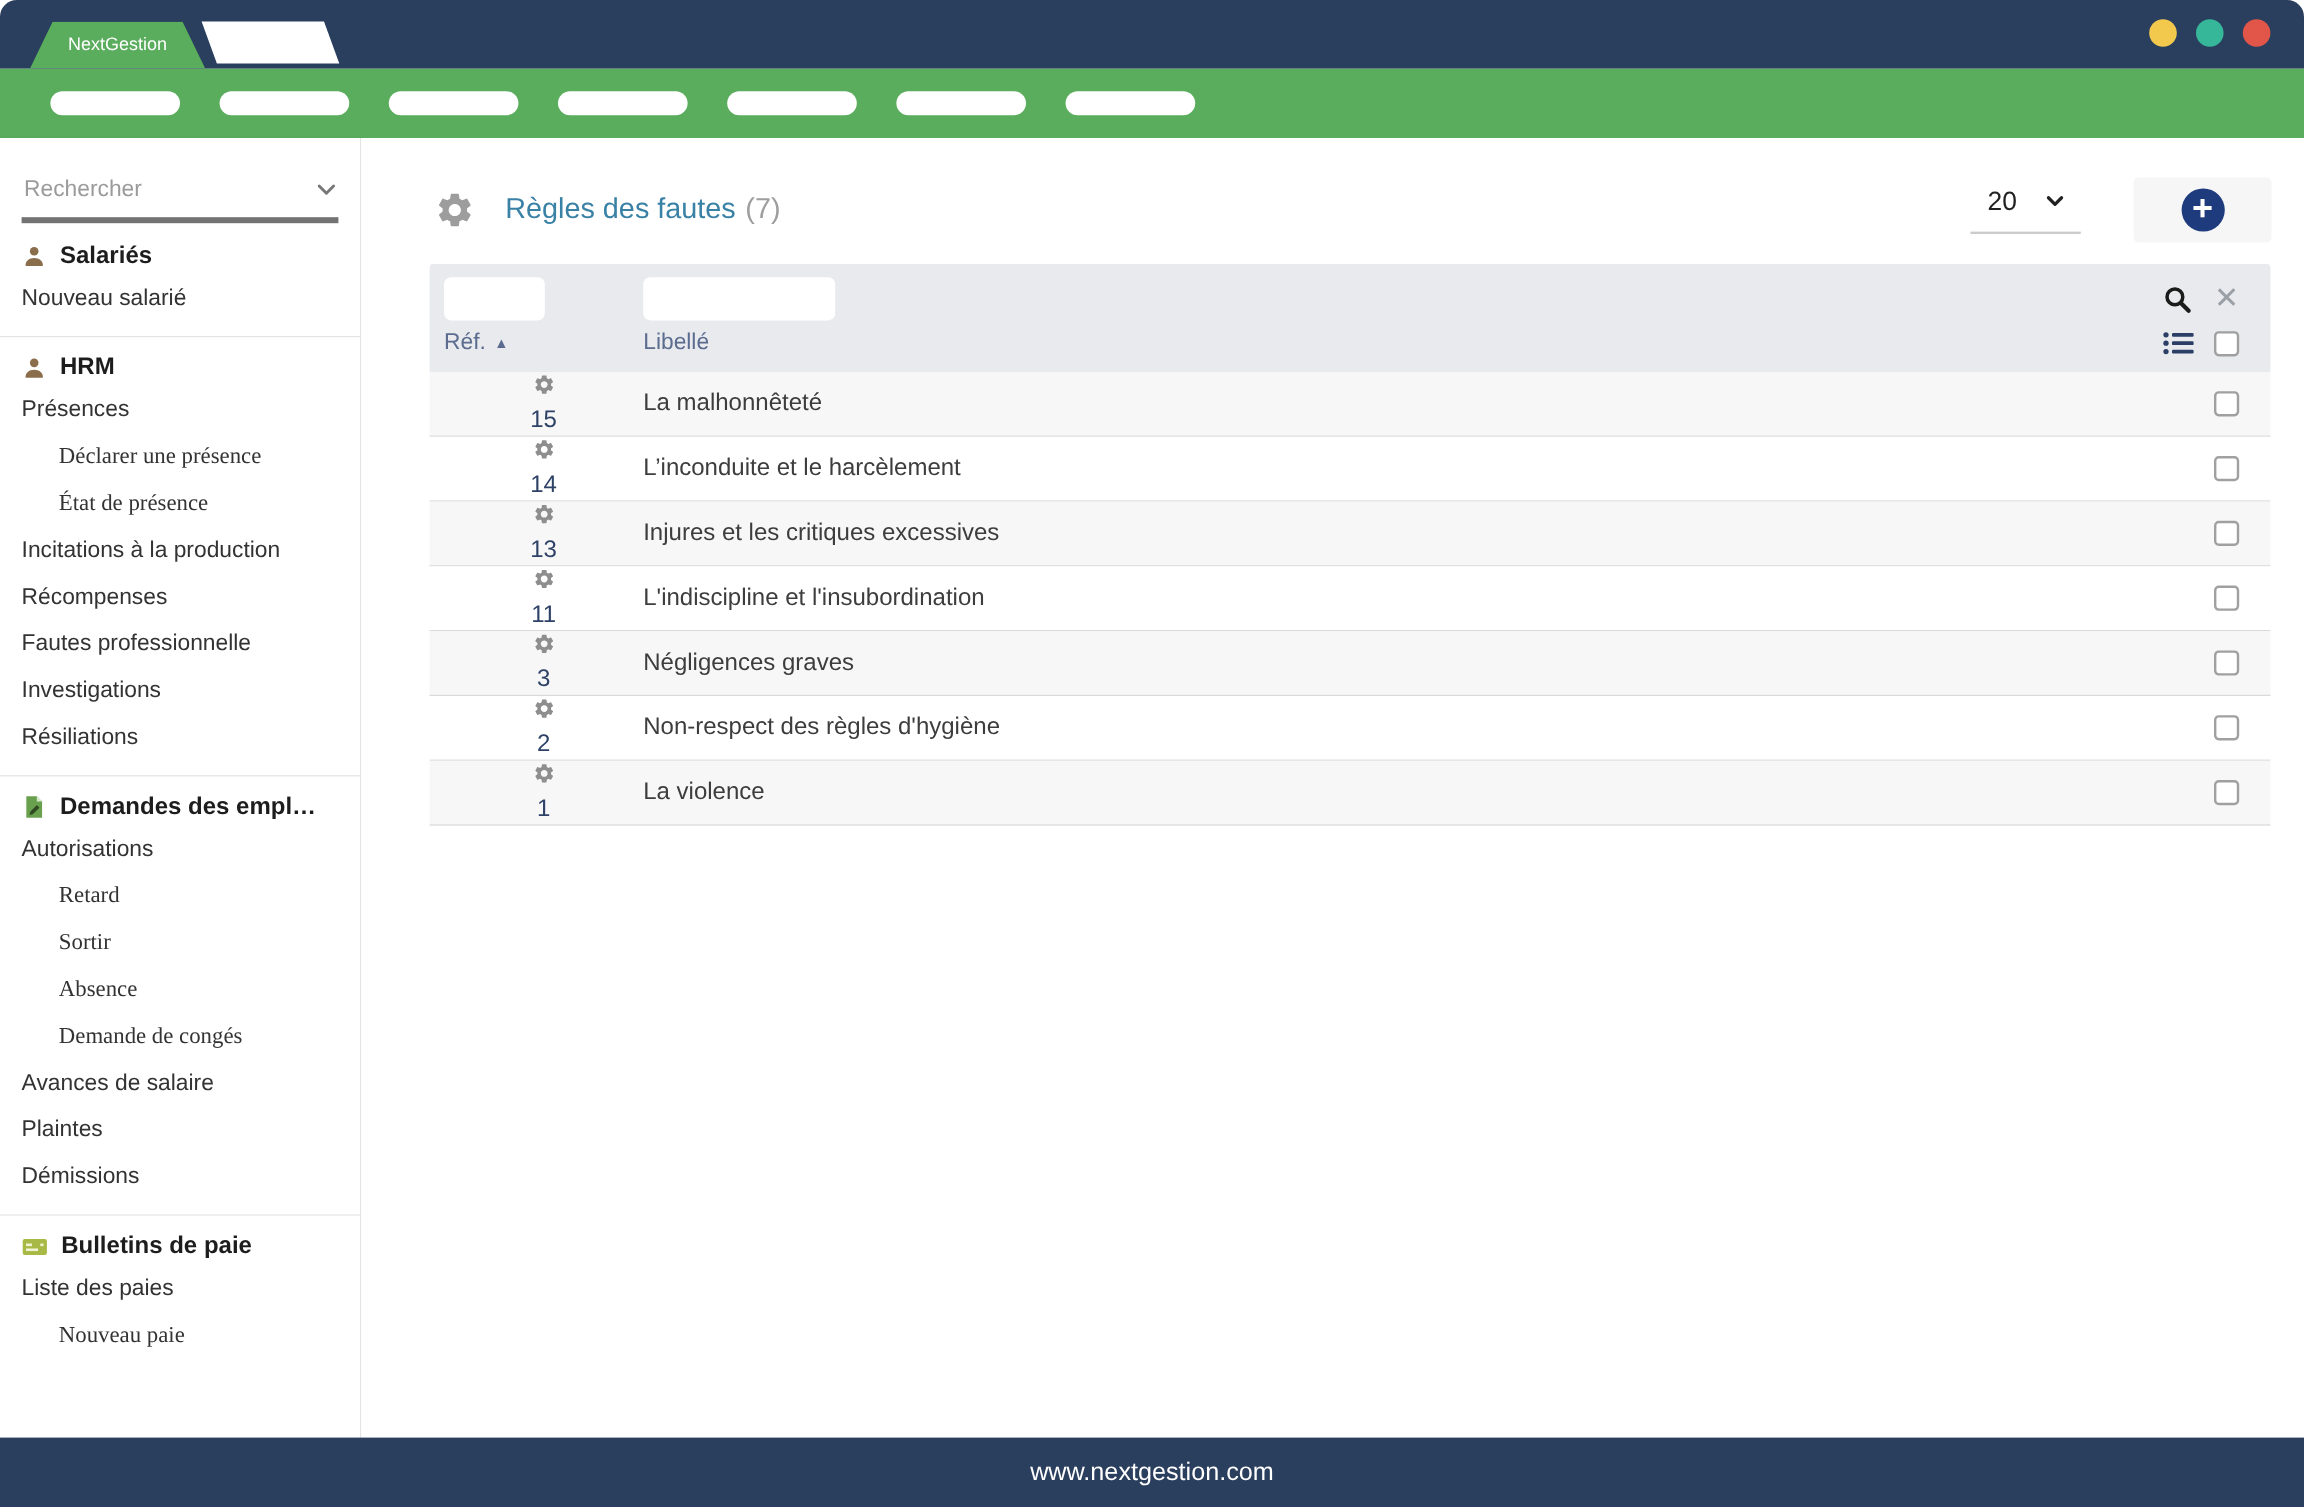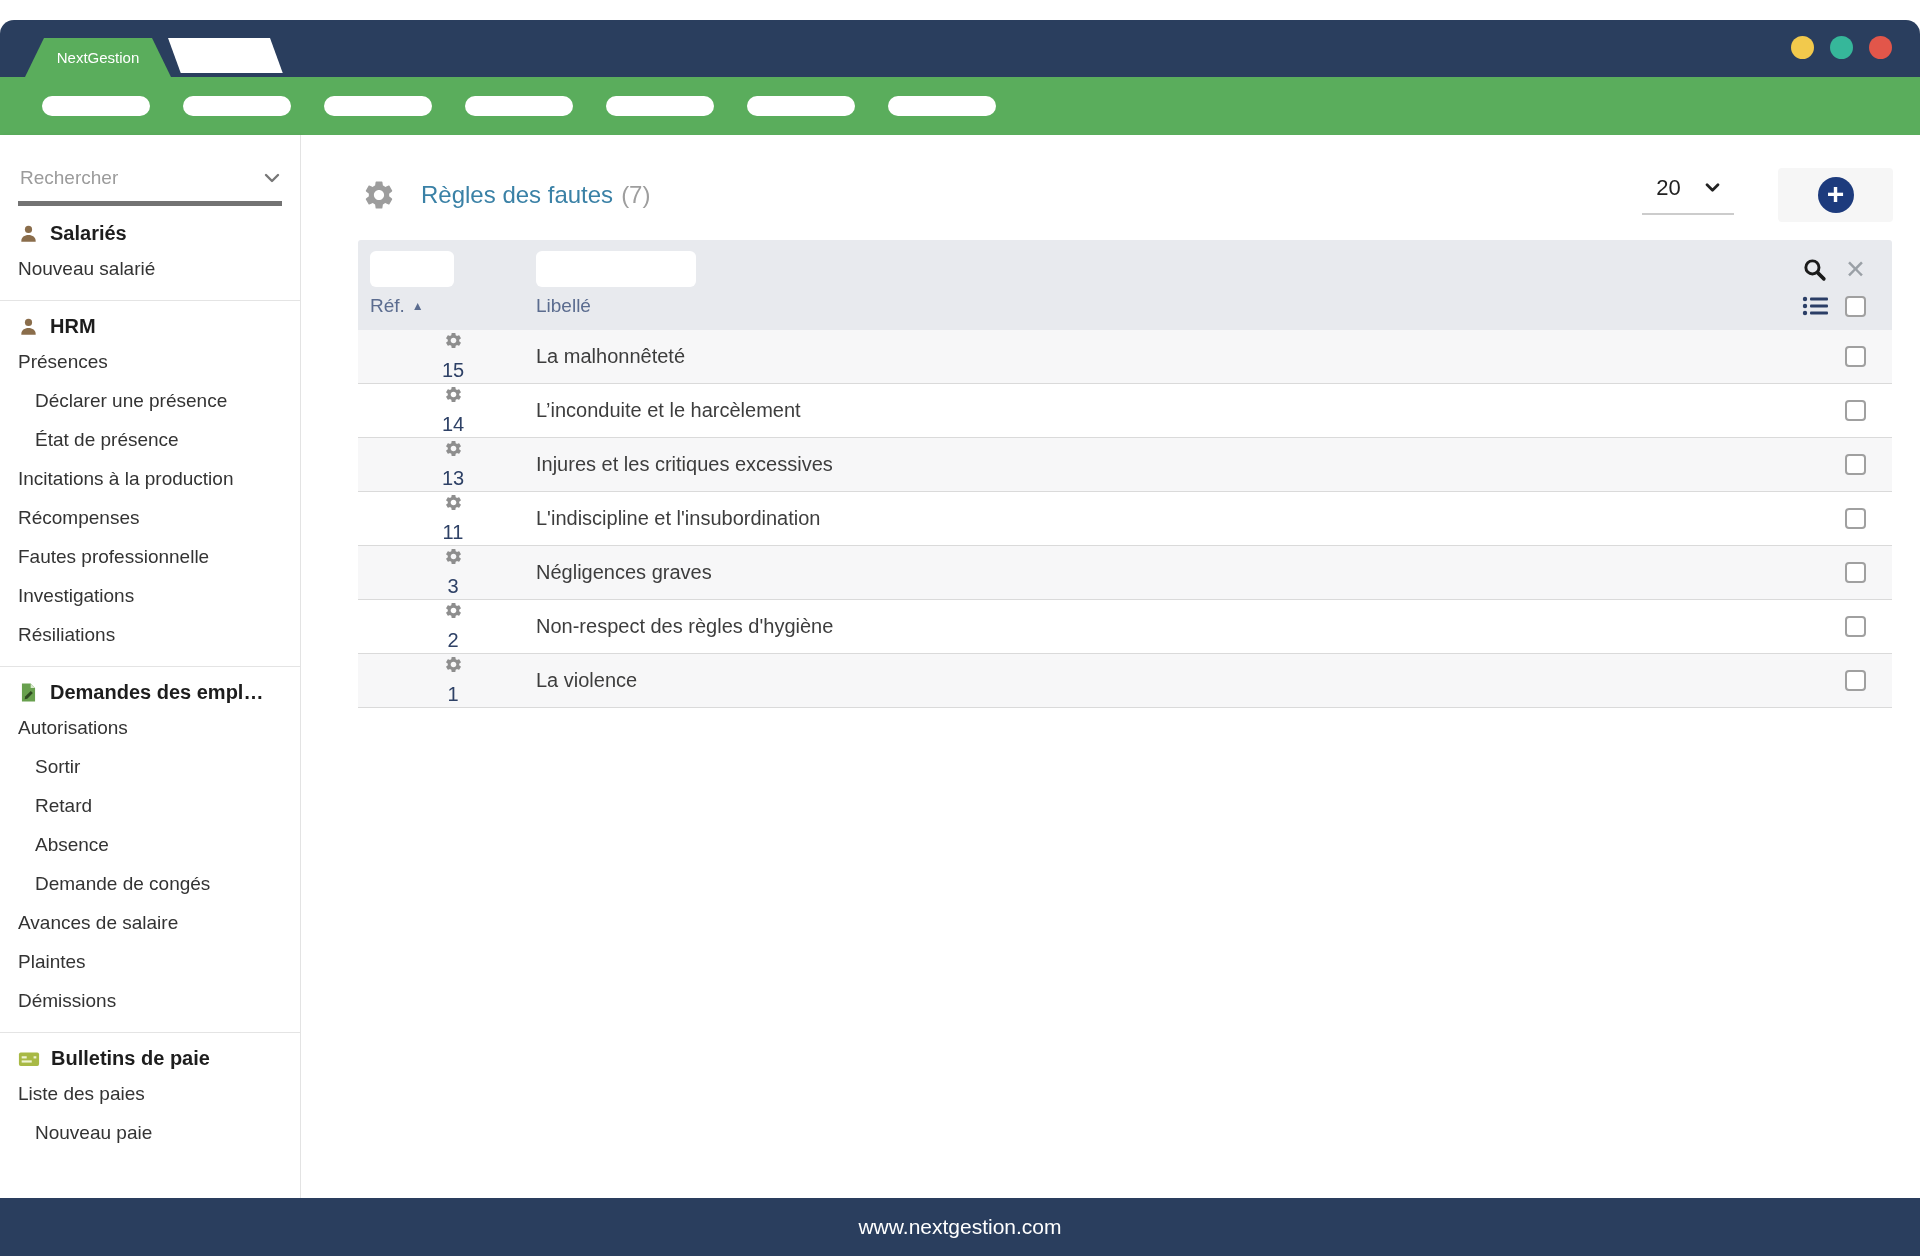--- a/index.html
+++ b/index.html
@@ -9,21 +9,21 @@
   :root{
     --navy:#2a3e5e; --green:#5aad5c; --teal-title:#3a81a6; --accent:#1d3b7d;
     --dot-yellow:#f2c94c; --dot-teal:#36b79a; --dot-red:#e2564a;
     --thead-bg:#e8eaee; --col-head:#5b6c8f;
   }
 
   .window{ width:1920px; height:1256px; display:flex; flex-direction:column; }
 
   
   .titlebar{ position:relative; height:57px; background:var(--navy);
-             border-radius:14px 14px 0 0; flex:none;margin-top:20px; }
+             border-radius:14px 14px 0 0; flex:none; }
   .brand-tab{ position:absolute; left:25px; bottom:0; width:146px; height:39px;
               background:var(--green); color:#fff; font-size:15px;
               display:flex; align-items:center; justify-content:center;
               clip-path:polygon(13% 0,87% 0,100% 100%,0 100%); }
   .blank-tab{ position:absolute; left:168px; top:18px; width:102px; height:35px;
               background:#fff; transform:skewX(20deg); transform-origin:0 0; }
   .window-dots{ position:absolute; right:28px; top:16px; display:flex; gap:16px; }
   .dot{ width:23px; height:23px; border-radius:50%; }
   .dot.yellow{ background:var(--dot-yellow); }
   .dot.teal{ background:var(--dot-teal); }
@@ -44,21 +44,21 @@
                   border-bottom:5px solid #737373; display:flex;
                   align-items:center; justify-content:space-between; cursor:pointer; }
   .search-select .placeholder{ color:#9b9b9b; font-size:19px; }
   .caret svg{ display:block; }
   .divider{ border:none; border-top:1px solid #e4e4e4; margin:12px 0 4px 0; }
   .sec-header{ display:flex; align-items:center; gap:11px; padding:10px 0 4px 18px; }
   .sec-header .sec-icon svg{ display:block; }
   .sec-title{ font-size:20px; font-weight:bold; color:#1d1d1d; }
   .side-item{ font-size:19px; color:#333; line-height:39px; padding-left:18px;
               white-space:nowrap; cursor:pointer; }
-  .side-item.indent{ padding-left:35px; }
+  .side-item.indent{ padding-left:49px;font-family:Liberation Serif, serif; }
 
   
   .content{ flex:1; background:#fff; min-width:0; display:flex; flex-direction:column; }
   .content-header{ height:105px; flex:none; display:flex; align-items:center;
                    padding:14px 27px 0 61px; }
   .gear-big{ color:#9d9d9d; margin-right:25px; display:flex; }
   .page-title{ font-size:24px; font-weight:normal; color:var(--teal-title); }
   .page-title .count{ color:#9e9e9e; margin-left:8px; }
   .spacer{ flex:1; }
   .page-size{ width:92px; display:flex; align-items:center; justify-content:center;
@@ -188,22 +188,22 @@
                 <svg width="21" height="21" viewBox="0 0 24 24">
                   <path d="M4.5 1.8h10l5 5v15.4h-15z" fill="#68a04e"></path>
                   <path d="M14.5 1.8l5 5h-5z" fill="#d8e8cd"></path>
                   <path d="M8.2 16.6l6.4-6.4 2.4 2.4-6.4 6.4-3 .6z" fill="#2f4a22"></path>
                 </svg>
               </span>
       <span class="sec-title">Demandes des empl…</span>
     </div>
     <div class="sec-items">
               <div class="side-item">Autorisations</div>
+              <div class="side-item indent">Retard</div>
               <div class="side-item indent">Sortir</div>
-              <div class="side-item indent">Retard</div>
               <div class="side-item indent">Absence</div>
               <div class="side-item indent">Demande de congés</div>
               <div class="side-item">Avances de salaire</div>
               <div class="side-item">Plaintes</div>
               <div class="side-item">Démissions</div>
             </div>
   </div>
 
   <div class="sidebar-section">
     <hr class="divider">

